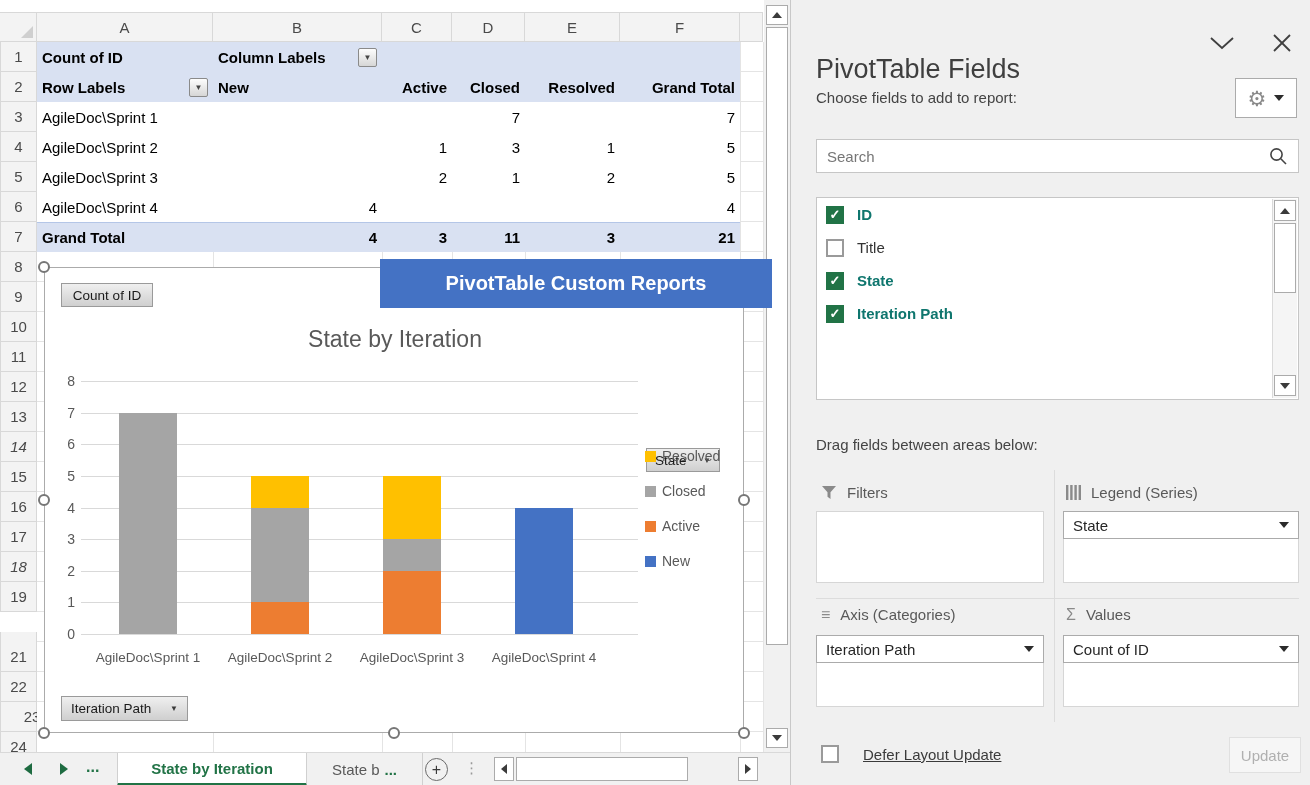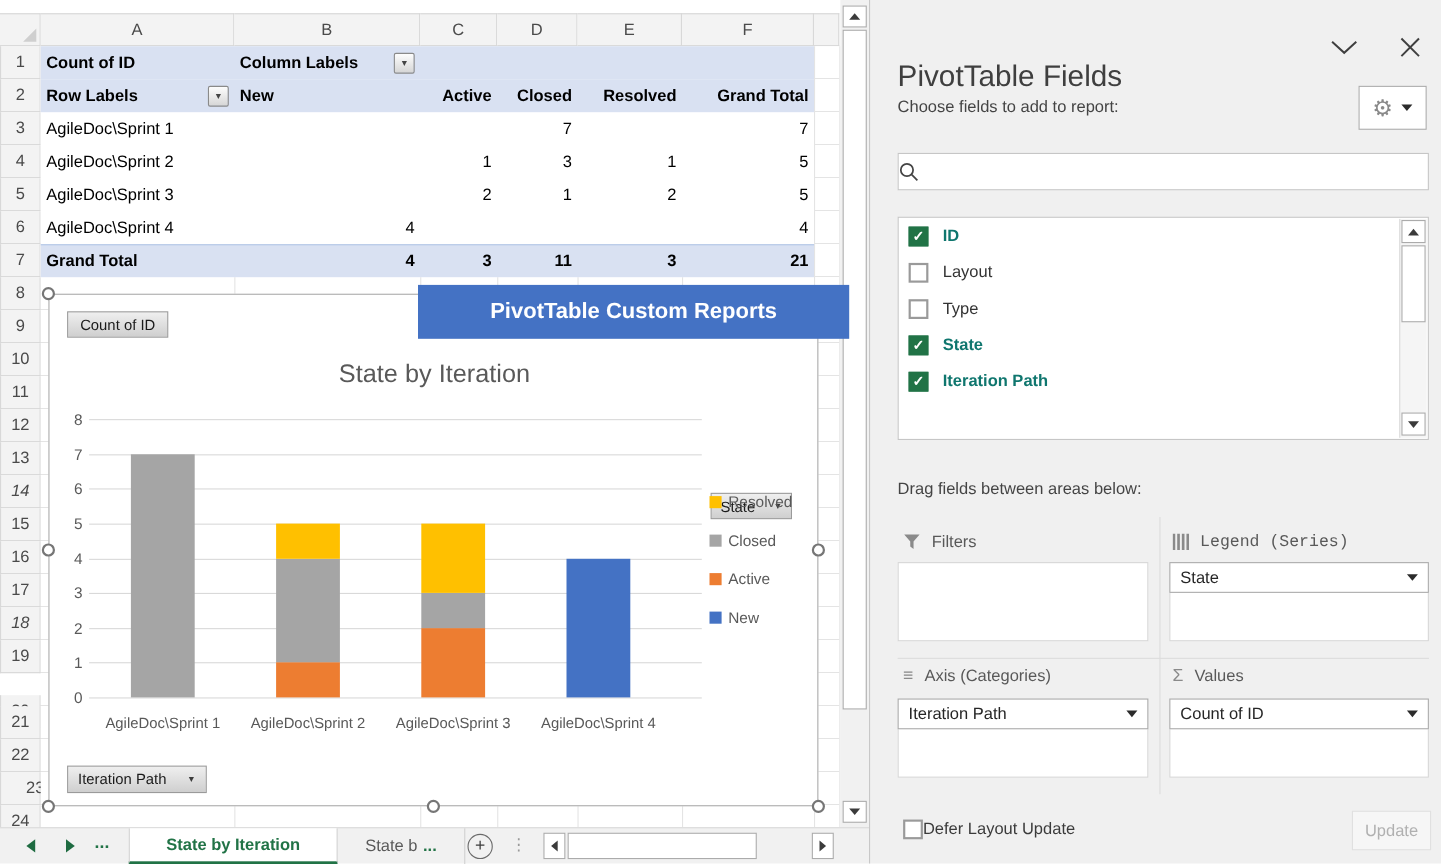--- a/index.html
+++ b/index.html
@@ -135,22 +135,22 @@
   .area-divh { position:absolute; left:25px; top:598px; width:483px; height:1px;
     background:#DCDCDC; }
   .area-label { position:absolute; display:flex; align-items:center; gap:10px;
     color:#595959; font-size:15px; }
   .area-ico { color:#8a8a8a; font-size:16px; line-height:1; }
   .area-box { position:absolute; background:#fff; border:1px solid #D6D6D6; }
   .chip { height:28px; border:1px solid #ABABAB; margin:-1px; background:#fff;
     display:flex; align-items:center; padding:0 9px; font-size:15px; color:#262626; }
   .chip .car { margin-left:auto; width:0;height:0;border-left:5px solid transparent;
     border-right:5px solid transparent;border-top:6px solid #2b2b2b; }
-  #defer { position:absolute; left:30px; top:745px; display:flex; align-items:flex-start;
-    gap:0; font-size:15px; color:#3b3b3b; }
+  #defer { position:absolute; left:30px; top:745px; display:flex; align-items:flex-end;
+    gap:24px; font-size:15px; color:#3b3b3b;text-decoration:underline; }
   #defer .cb { border-width:2px; }
   #updatebtn { position:absolute; left:438px; top:737px; width:72px; height:36px;
     background:#F6F6F6; border:1px solid #E0E0E0; color:#B0B0B0; font-size:15px;
     display:flex; align-items:center; justify-content:center; }
 </style>
 </head>
 <body>
 
 <div id="sheet" class="abs">
   <div id="corner" class="abs"></div>
@@ -472,38 +472,35 @@
   <svg class="pane-icon" style="left:480px;top:32px;" width="22" height="22" viewBox="0 0 22 22">
     <line x1="3" y1="3" x2="19" y2="19" stroke="#3F3F3F" stroke-width="1.8"></line>
     <line x1="19" y1="3" x2="3" y2="19" stroke="#3F3F3F" stroke-width="1.8"></line>
     </svg>
   <div id="pane-sub">Choose fields to add to report:</div>
   <div id="gearbtn">
     <span class="gear">⚙</span>
     <span class="car"></span>
   </div>
   <div id="searchbox">
+    <input placeholder="Search" style="">
     <svg style="margin-right:10px;flex:none;" width="19" height="19" viewBox="0 0 19 19">
       <circle cx="7.5" cy="7.5" r="5.6" fill="none" stroke="#444" stroke-width="1.6"></circle>
       <line x1="11.8" y1="11.8" x2="17" y2="17" stroke="#444" stroke-width="1.6"></line>
       </svg>
   </div>
   <div id="fieldlist">
     <div id="fitems">
         <div class="fitem on">
           <div class="cb on">✓</div>
           <span>ID</span>
         </div>
         <div class="fitem">
           <div class="cb"></div>
-          <span>Layout</span>
-        </div>
-        <div class="fitem">
-          <div class="cb"></div>
-          <span>Type</span>
+          <span>Title</span>
         </div>
         <div class="fitem on">
           <div class="cb on">✓</div>
           <span>State</span>
         </div>
         <div class="fitem on">
           <div class="cb on">✓</div>
           <span>Iteration Path</span>
         </div>
       </div>
@@ -522,21 +519,21 @@
   <div class="area-divh"></div>
 
   <div class="area-label" style="left:30px;top:484px;">
     <svg class="area-ico" width="16" height="15" viewBox="0 0 16 15">
       <path d="M1 1 h14 l-5.5 6.2 v6.8 l-3 -2.2 v-4.6 z" fill="#8a8a8a"></path>
       </svg>
     <span>Filters</span>
     </div>
   <div class="area-box" style="left:25px;top:511px;width:228px;height:72px;"></div>
 
-  <div class="area-label" style="left:275px;top:484px;font-family:Liberation Mono, monospace;">
+  <div class="area-label" style="left:275px;top:484px;">
     <svg class="area-ico" width="15" height="15" viewBox="0 0 15 15">
       <rect x="0" y="0" width="2.4" height="15" fill="#8a8a8a"></rect>
         <rect x="4.2" y="0" width="2.4" height="15" fill="#8a8a8a"></rect>
       <rect x="8.4" y="0" width="2.4" height="15" fill="#8a8a8a"></rect>
         <rect x="12.6" y="0" width="2.4" height="15" fill="#8a8a8a"></rect>
       </svg>
     <span>Legend (Series)</span>
     </div>
   <div class="area-box" style="left:272px;top:511px;width:236px;height:72px;">
     <div class="chip">

